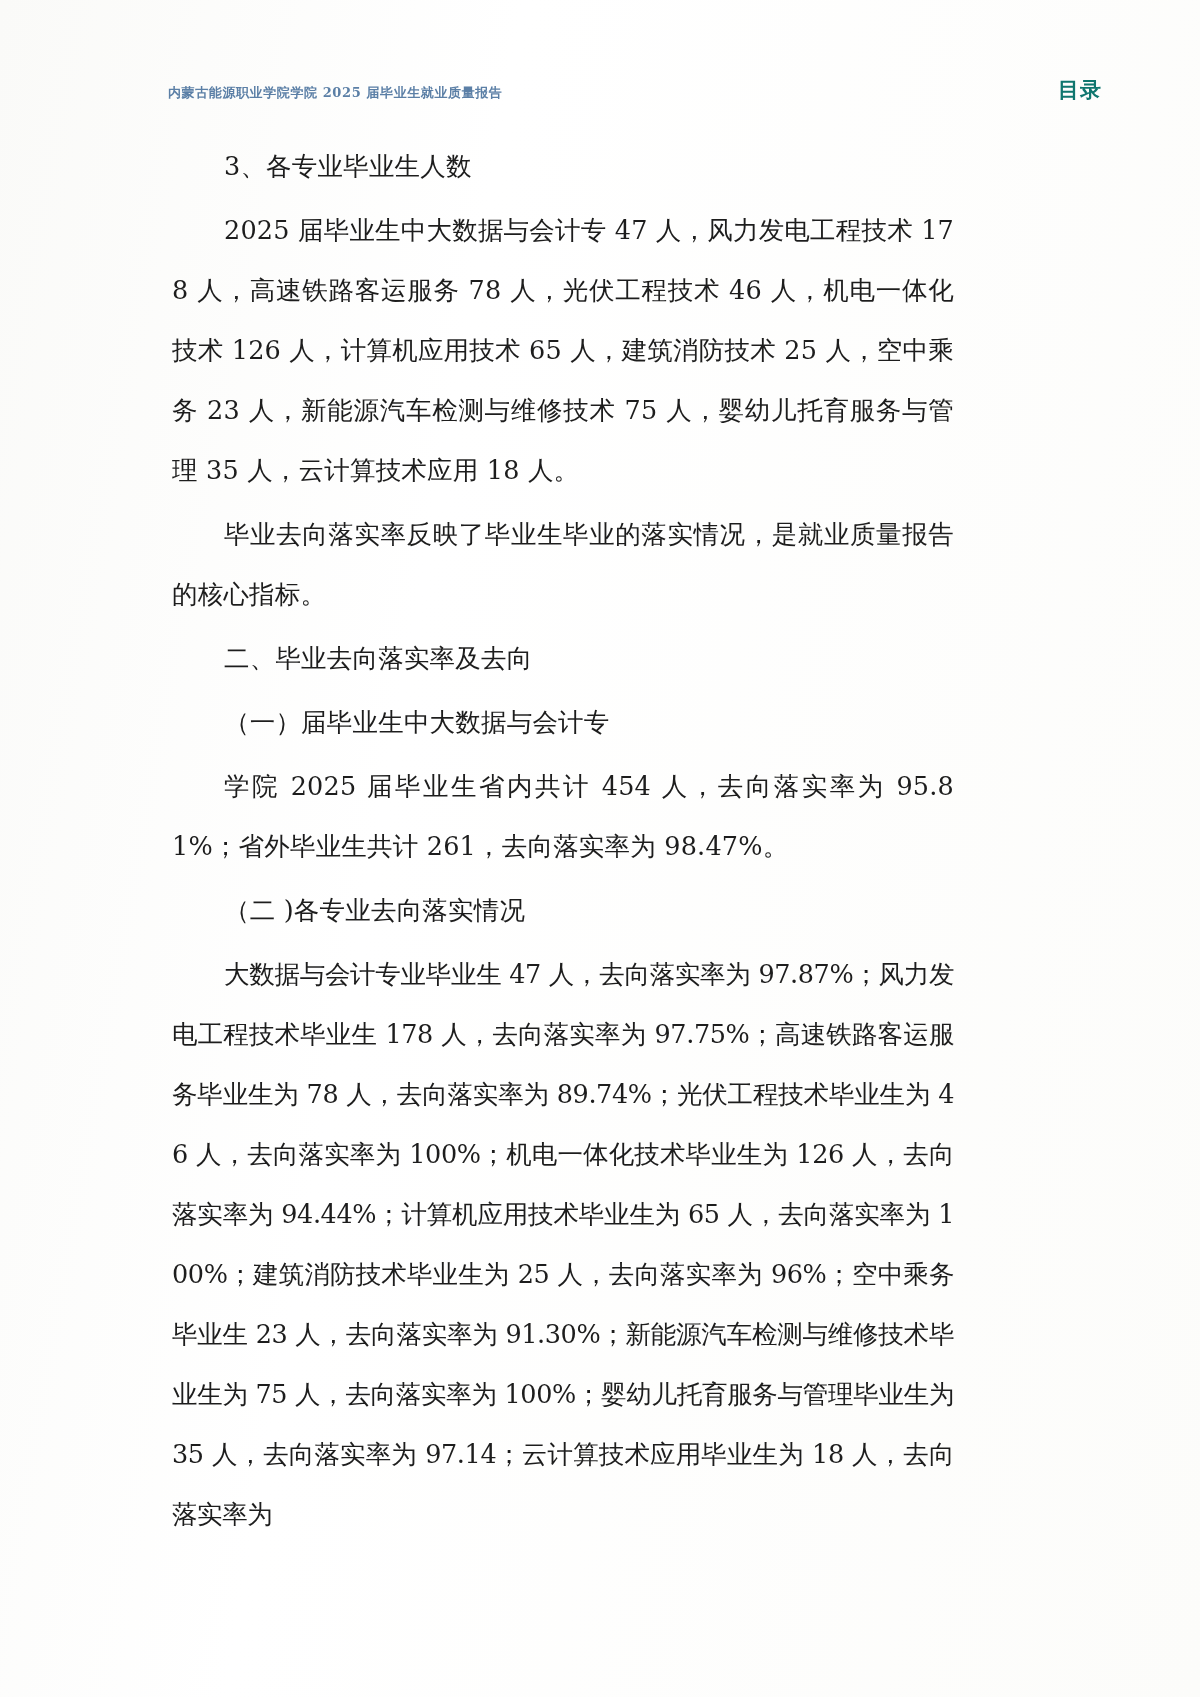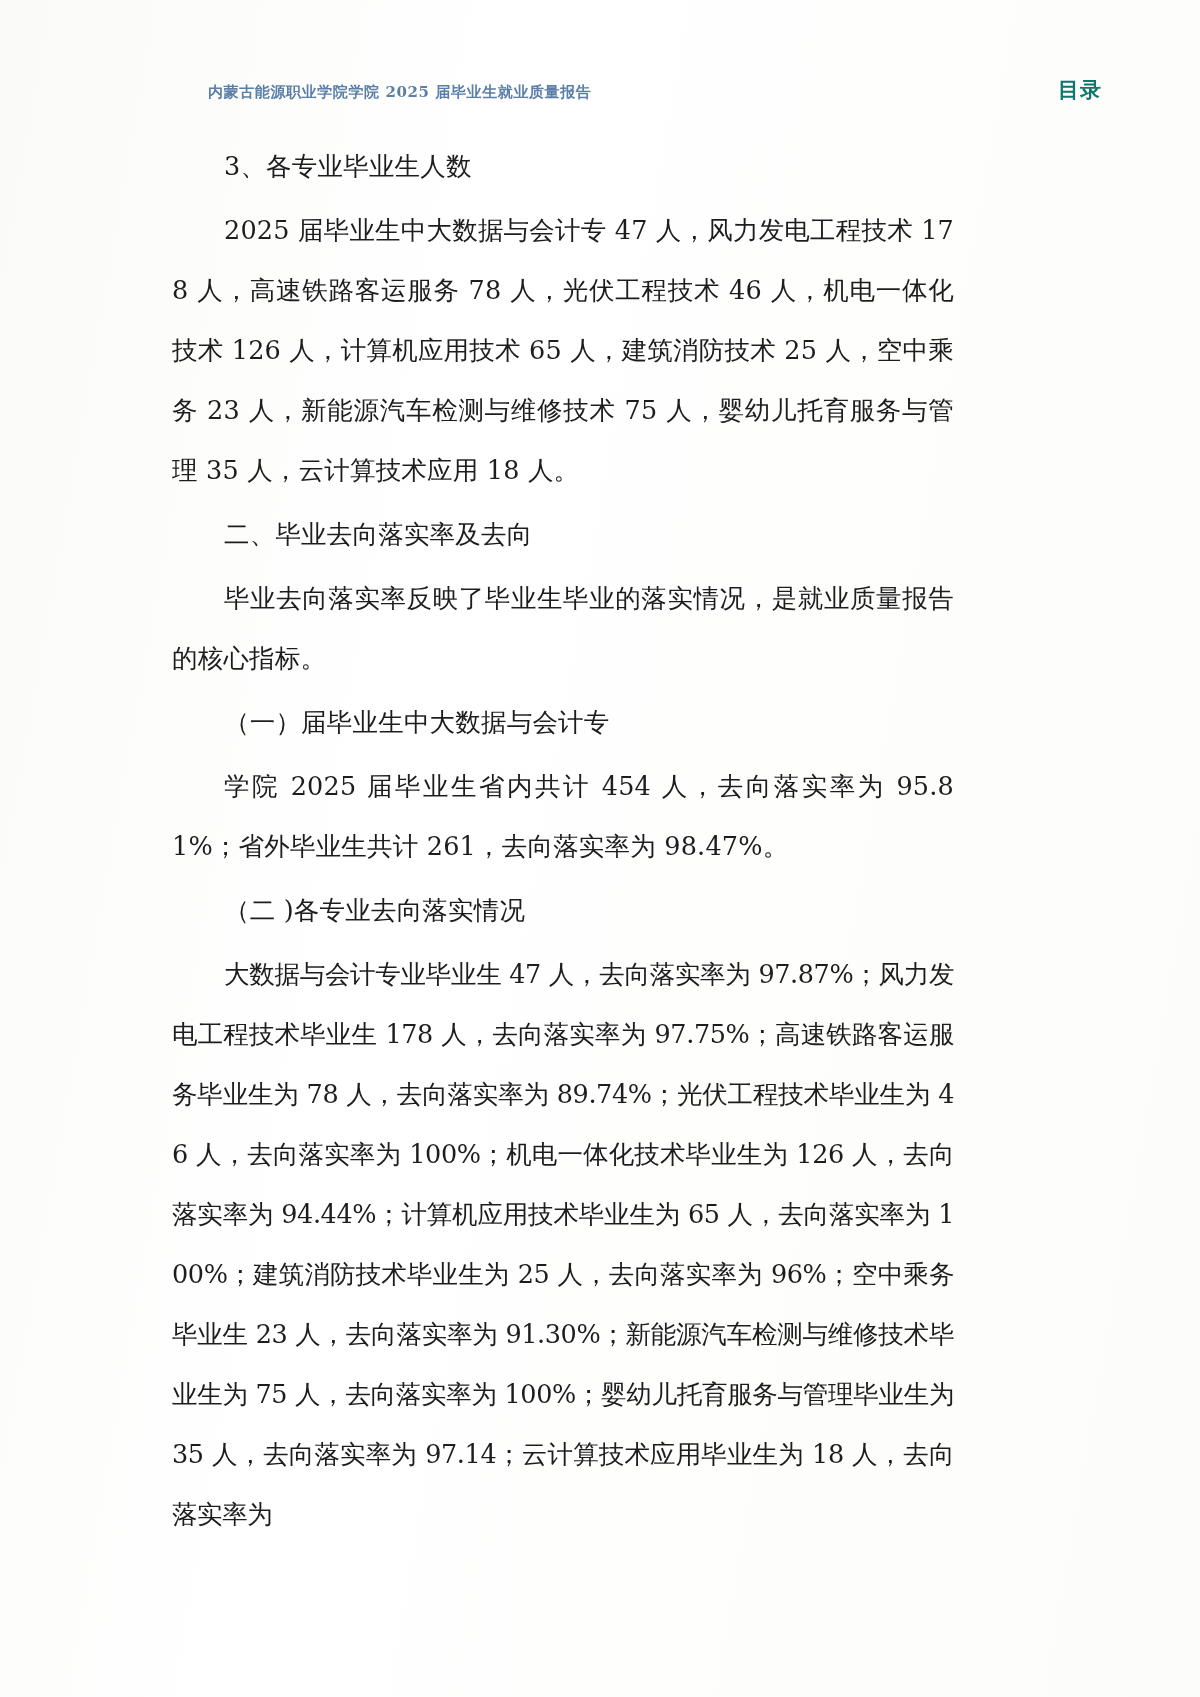--- a/index.html
+++ b/index.html
@@ -37,26 +37,25 @@
     position: absolute;
     top: 76px;
     left: 168px;
     right: 98px;
     display: flex;
     align-items: baseline;
     justify-content: space-between;
   }
   .doc-header .title {
     font-family: "DejaVu Serif", "Liberation Serif", serif;
-    font-size: 15px;
+    font-size: 13px;
     font-weight: 700;
     letter-spacing: 0.6px;
     color: #5b7fa6;
     white-space: nowrap;
-    margin-left: 40px;
   }
   .doc-header .toc {
     font-family: "DejaVu Serif", "Liberation Serif", serif;
     font-size: 21px;
     font-weight: 700;
     letter-spacing: 1px;
     color: #0f766e;
   }
 
   
@@ -100,23 +99,23 @@
       <span class="title">内蒙古能源职业学院学院 2025 届毕业生就业质量报告</span>
       <span class="toc">目录</span>
     </div>
 
     <div class="body-area">
 
       <p class="para heading">3、各专业毕业生人数</p>
 
       <p class="para indent">2025 届毕业生中大数据与会计专 47 人，风力发电工程技术 178 人，高速铁路客运服务 78 人，光伏工程技术 46 人，机电一体化技术 126 人，计算机应用技术 65 人，建筑消防技术 25 人，空中乘务 23 人，新能源汽车检测与维修技术 75 人，婴幼儿托育服务与管理 35 人，云计算技术应用 18 人。</p>
 
+      <p class="para indent">毕业去向落实率反映了毕业生毕业的落实情况，是就业质量报告的核心指标。</p>
+
       <p class="para heading">二、毕业去向落实率及去向</p>
-
-      <p class="para indent">毕业去向落实率反映了毕业生毕业的落实情况，是就业质量报告的核心指标。</p>
 
       <p class="para heading">（一）届毕业生中大数据与会计专</p>
 
       <p class="para indent">学院 2025 届毕业生省内共计 454 人，去向落实率为 95.81%；省外毕业生共计 261，去向落实率为 98.47%。</p>
 
       <p class="para heading">（二 )各专业去向落实情况</p>
 
       <p class="para indent tight">大数据与会计专业毕业生 47 人，去向落实率为 97.87%；风力发电工程技术毕业生 178 人，去向落实率为 97.75%；高速铁路客运服务毕业生为 78 人，去向落实率为 89.74%；光伏工程技术毕业生为 46 人，去向落实率为 100%；机电一体化技术毕业生为 126 人，去向落实率为 94.44%；计算机应用技术毕业生为 65 人，去向落实率为 100%；建筑消防技术毕业生为 25 人，去向落实率为 96%；空中乘务毕业生 23 人，去向落实率为 91.30%；新能源汽车检测与维修技术毕业生为 75 人，去向落实率为 100%；婴幼儿托育服务与管理毕业生为 35 人，去向落实率为 97.14；云计算技术应用毕业生为 18 人，去向落实率为</p>
 
     </div>

